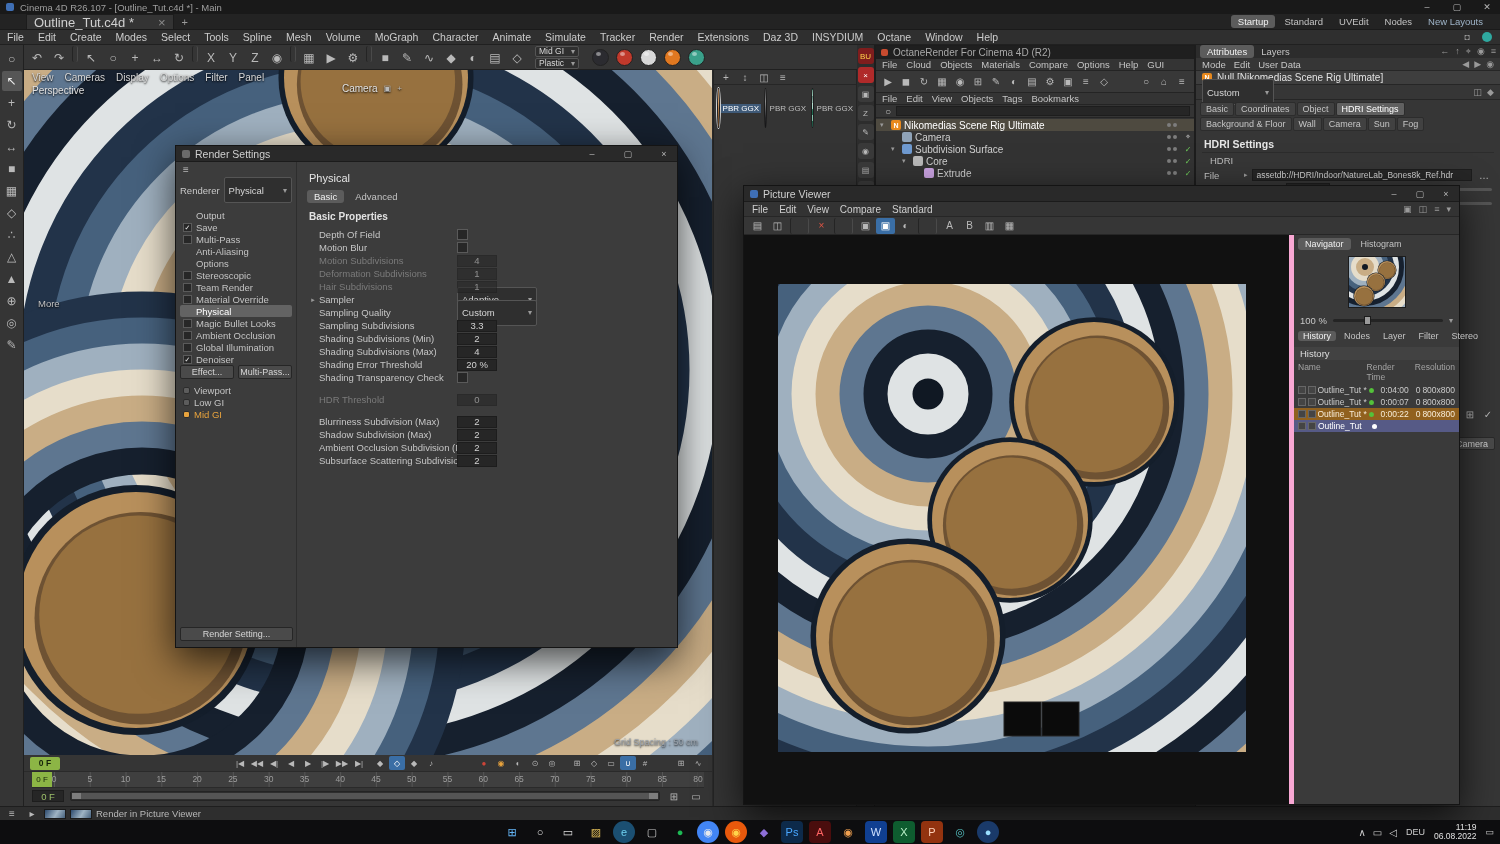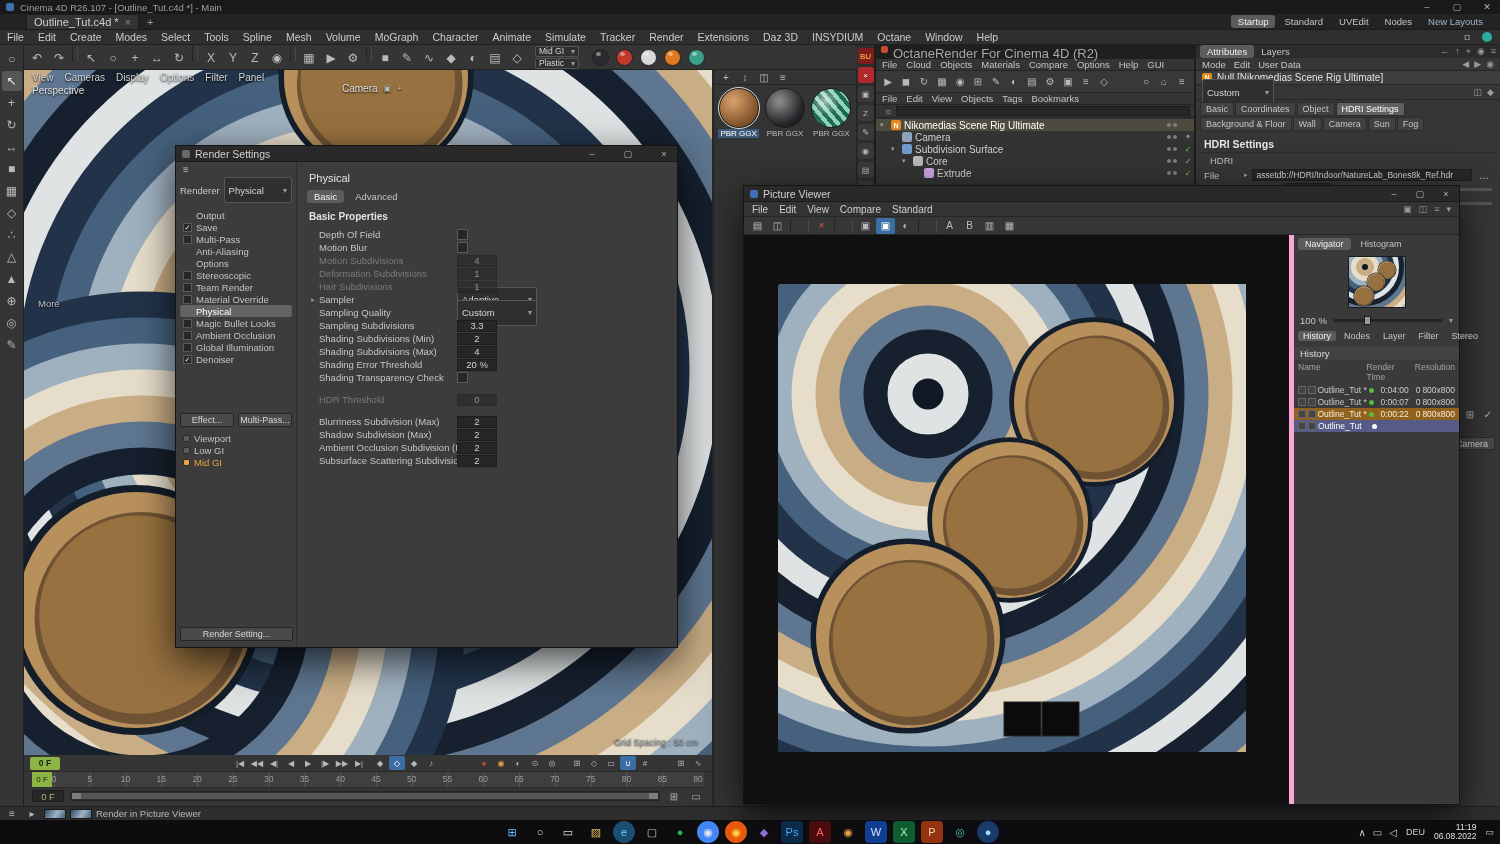--- a/index.html
+++ b/index.html
@@ -18,21 +18,21 @@
 .wtitle{height:16px;background:#292929;border-bottom:1px solid #1b1b1b;display:flex;align-items:center;gap:5px;padding:0 6px;font-size:10.5px;color:#cfcfcf}
 .wbtn{width:14px;text-align:center;color:#b5b5b5;font-size:9px;cursor:default}
 .fld{background:#262626;border:1px solid #1d1d1d;color:#d2d2d2;font-size:9.5px;display:flex;align-items:center;padding:0 4px;height:12px}
 .dd{background:#2f2f2f;border:1px solid #555;color:#d6d6d6;font-size:9.5px;display:flex;align-items:center;padding:12px 4px;height:13px;border-radius:2px}
 .dd::after{content:"▾";margin-left:auto;font-size:8px;color:#9a9a9a;padding-left:6px}
 
 #titlebar{left:0;top:0;width:1500px;height:14px;background:#191919;display:flex;align-items:center;padding:0 6px;font-size:9.5px;color:#9f9f9f;gap:6px}
 #titlebar .logo{width:8px;height:8px;border-radius:2px;background:#3f6fb5}
 #titlebar .tcontrols{margin-left:auto;display:flex;gap:16px}
 #tabrow{left:0;top:14px;width:1500px;height:16px;background:#232323;display:flex;align-items:center;border-bottom:1px solid #1a1a1a}
-#doc-tab{margin-left:26px;background:#343434;height:15px;display:flex;align-items:center;gap:6px;padding:0 7px;font-size:11px;color:#d0d0d0;border:1px solid #1c1c1c;border-bottom:none}
+#doc-tab{margin-left:26px;background:#343434;height:15px;display:flex;align-items:center;gap:24px;padding:0 7px;font-size:13px;color:#d0d0d0;border:1px solid #1c1c1c;border-bottom:none}
 #tab-add{padding:0 8px;color:#9a9a9a}
 #layouts{margin-left:auto;display:flex;align-items:center;gap:2px;font-size:9.5px;padding-right:10px}
 #menubar{left:0;top:30px;width:1500px;height:15px;background:#2f2f2f;display:flex;align-items:center;border-bottom:1px solid #202020;font-size:10.5px}
 #menubar .mi{padding:0 7px;color:#cccccc;white-space:nowrap}
 #menubar .avatar{width:10px;height:10px;border-radius:50%;background:#2fa9a0;margin-left:4px}
 #menubar .right{margin-left:auto;display:flex;align-items:center;padding-right:8px;gap:8px;color:#9a9a9a}
 #maintools{left:0;top:45px;width:857px;height:25px;background:#353535;border-bottom:1px solid #202020;display:flex;align-items:center;padding-left:26px;gap:1px}
 #maintools .stack{display:flex;flex-direction:column;gap:1px;margin-left:6px}
 #maintools .mini-dd{height:11px;font-size:8.5px;padding:0 3px;min-width:44px}
 #maintools .spheres{display:flex;gap:7px;margin-left:12px}
@@ -47,34 +47,34 @@
 #viewport svg{position:absolute;left:0;top:0}
 #vp-menus{position:absolute;left:8px;top:2px;display:flex;gap:11px;font-size:10px;color:#d6d6d6;text-shadow:0 1px 2px #000}
 #vp-persp{position:absolute;left:8px;top:15px;font-size:10px;color:#e2e2e2;text-shadow:0 1px 2px #000}
 #vp-cam{position:absolute;left:318px;top:13px;font-size:10px;color:#e2e2e2;text-shadow:0 1px 2px #000;display:flex;gap:6px;align-items:center}
 #vp-more{position:absolute;left:14px;top:228px;font-size:9.5px;color:#c2c2c2;text-shadow:0 1px 2px #000}
 #vp-grid{position:absolute;right:14px;bottom:8px;font-size:9px;color:#9aa2ab;text-shadow:0 1px 2px #000}
 
 #matcol{left:713px;top:70px;width:144px;height:736px;background:#343434;border-left:1px solid #242424;border-right:1px solid #242424}
 #matcol .hdr{height:15px;display:flex;align-items:center;gap:3px;padding:0 4px;border-bottom:1px solid #262626}
 #mats{display:flex;gap:3px;padding:3px}
-.mat{width:44px;display:flex;flex-direction:column;align-items:center;gap:1px}
+.mat{width:44px;display:flex;flex-direction:row;align-items:center;gap:1px}
 .mat-thumb{width:40px;height:40px;border-radius:50%;border:1px solid #1c1c1c}
 .mat.selected .mat-thumb{outline:1px solid #d8d8d8}
 .mat .mlabel{font-size:8px;color:#bdbdbd;padding:0 2px;white-space:nowrap}
 .mat.selected .mlabel{background:#3f5a78;color:#fff}
 .mat.s-brown .mat-thumb{background:radial-gradient(circle at 35% 32%,#dba36c,#8a5a30 62%,#53351b)}
 .mat.s-dark .mat-thumb{background:radial-gradient(circle at 35% 32%,#909090,#26262a 64%,#101012)}
 .mat.s-green .mat-thumb{background:radial-gradient(circle at 35% 32%,rgba(255,255,255,.55),rgba(255,255,255,0) 42%),repeating-linear-gradient(50deg,#1f6a52 0 4px,#8fd2ba 4px 8px)}
 
 #ostrip{left:857px;top:45px;width:18px;height:761px;background:#2d2d2d;border-right:1px solid #1d1d1d;display:flex;flex-direction:column;align-items:center;padding-top:3px;gap:3px}
 #ostrip .ic{width:16px;height:16px;font-size:8px;border-radius:3px;background:#3a3a3a}
 
 #octwin{left:875px;top:45px;width:320px;height:141px;background:#333;border:1px solid #1d1d1d}
-#octwin .ot{height:13px;background:#1f1f1f;display:flex;align-items:flex-start;gap:5px;padding:0 5px;font-size:13px;color:#a8a8a8}
+#octwin .ot{height:13px;background:#1f1f1f;display:flex;align-items:center;gap:5px;padding:0 5px;font-size:10px;color:#a8a8a8}
 #octwin .om-menu{height:12px;display:flex;align-items:center;gap:9px;padding:0 6px;font-size:9.5px;color:#c4c4c4;background:#343434;border-bottom:1px solid #242424}
 #octwin .otools{height:22px;display:flex;align-items:center;gap:1px;padding:0 3px;background:#383838;border-bottom:1px solid #242424}
 #octwin .otools .ic{width:18px;height:18px;font-size:10px}
 #octwin .otools .right{margin-left:auto;display:flex}
 #om-search{height:13px;display:flex;align-items:center;padding:1px 4px;background:#343434;border-bottom:1px solid #242424}
 #om-search .fld{flex:1;height:10px}
 #om-tree{padding-top:1px}
 .om-row{display:flex;align-items:center;height:12px;font-size:10px;color:#cfcfcf;padding-left:calc(var(--depth,0)*11px + 4px);gap:3px}
 .om-row.selected{background:#4e4a40;color:#fff}
 .om-row .caret-i{width:8px;font-size:7px;color:#9a9a9a;visibility:hidden}
@@ -135,21 +135,21 @@
 
 #rswin{left:175px;top:145px;width:503px;height:503px}
 #rswin .body{position:absolute;top:16px;left:0;right:0;bottom:0;display:flex}
 #rs-left{width:121px;border-right:1px solid #2e2e2e;position:relative;padding:3px 4px}
 #rs-left .renderer{display:flex;align-items:center;gap:4px;font-size:9.5px;margin:12px 0 6px}
 .rs-cat{display:flex;align-items:center;height:12px;padding:0 3px;font-size:9.5px;color:#c4c4c4;border-radius:2px;gap:4px}
 .rs-cat.selected{background:#636363;color:#fff}
 .rs-cat .cbx{width:9px;height:9px;border:1px solid #5a5a5a;background:#272727;font-size:7px;line-height:8px;text-align:center;color:#e8e8e8;visibility:hidden}
 .rs-cat.has_cb .cbx{visibility:visible}
 .rs-cat.checked .cbx::after{content:"✓"}
-#rs-btns{display:flex;gap:4px;margin-top:48px}
+#rs-btns{display:flex;gap:4px;}
 .rs-btn{flex:1;height:14px;background:#4a4a4a;border:1px solid #262626;border-radius:2px;font-size:9px;color:#d6d6d6;display:flex;align-items:center;justify-content:center;white-space:nowrap}
 .rs-mode{display:flex;align-items:center;gap:4px;height:11px;font-size:9.5px;color:#c4c4c4;padding-left:3px;margin-top:1px}
 .rs-mode .mdot{width:7px;height:7px;border-radius:2px;background:#5c5c5c;border:1px solid #2c2c2c}
 .rs-mode.selected{color:#e8a33d}
 .rs-mode.selected .mdot{background:#e8a33d}
 #rs-bottom-btn{position:absolute;left:4px;bottom:6px;width:113px}
 #rs-right{flex:1;position:relative;padding:4px 10px}
 #rs-right h3{font-size:11px;color:#e4e4e4;font-weight:normal;margin:6px 0 6px 2px}
 #rs-tabs{display:flex;gap:4px;font-size:9.5px;margin-bottom:8px}
 #rs-right .sect{font-size:10px;color:#e2e2e2;font-weight:bold;margin:2px 0 6px 2px}

